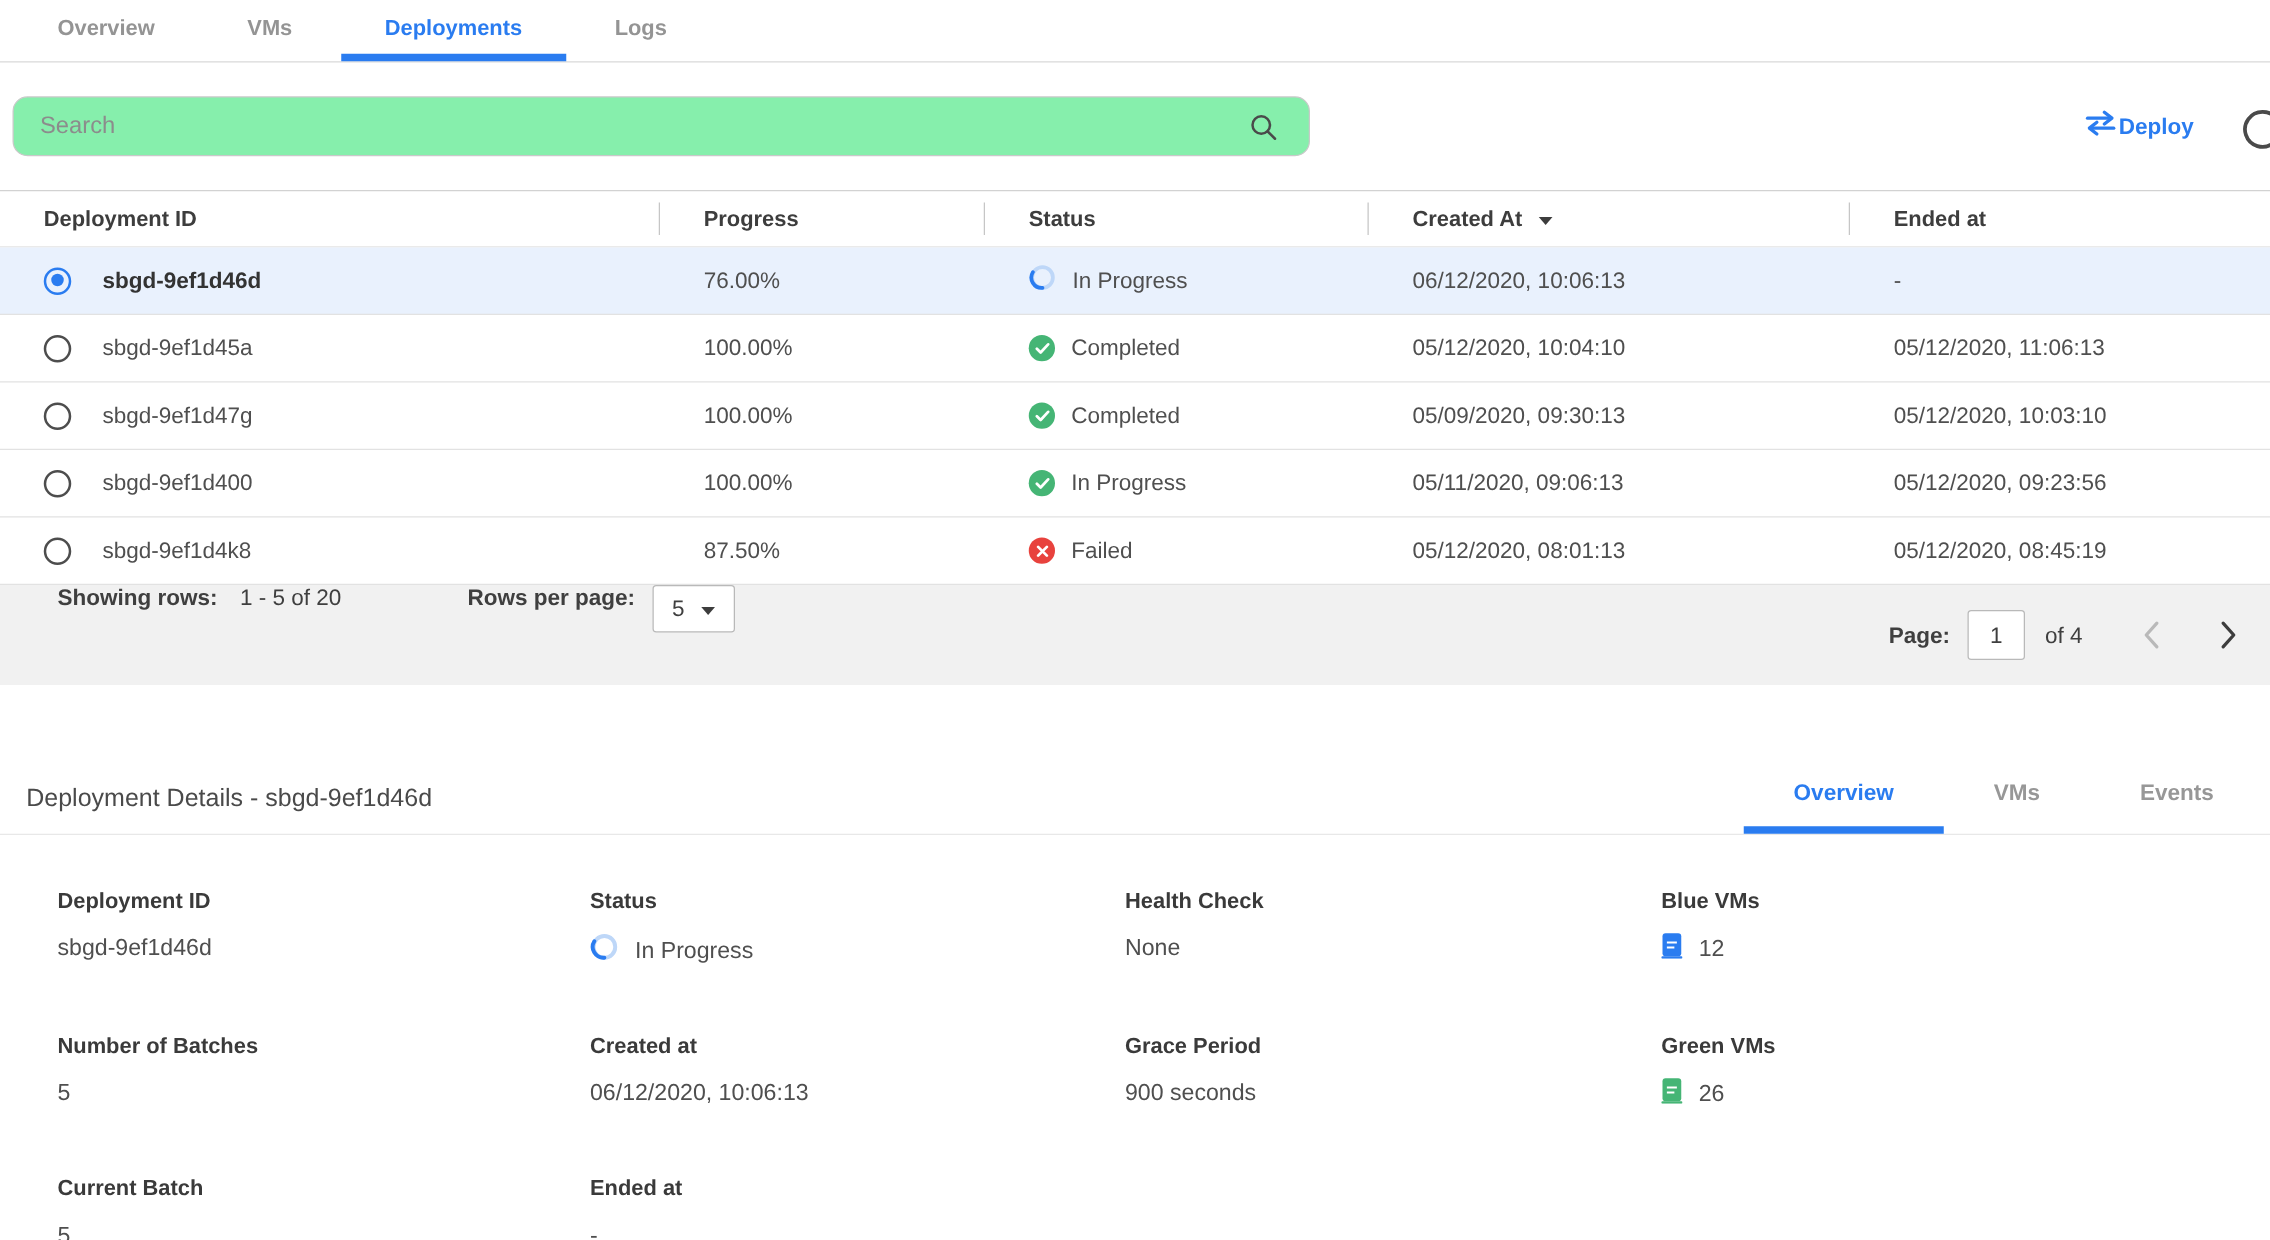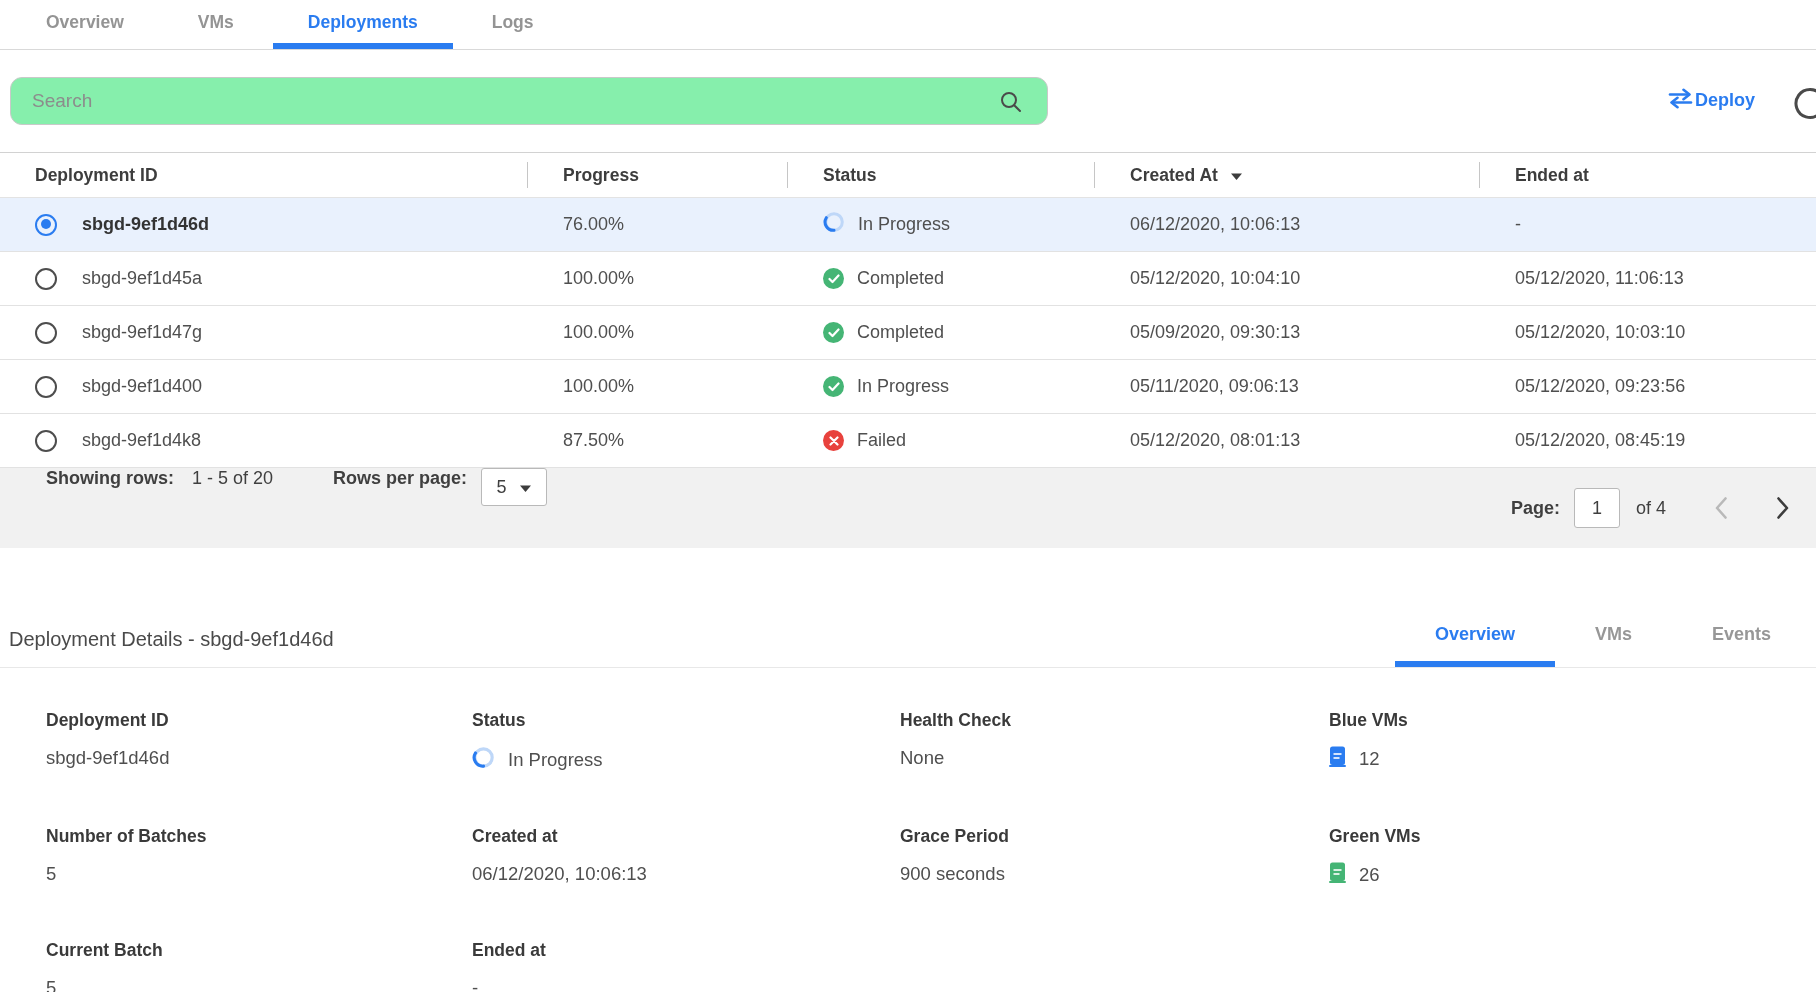--- a/index.html
+++ b/index.html
@@ -42,29 +42,29 @@
   .radio.checked::after { content:''; position:absolute; left:3.5px; top:3.5px; width:10px; height:10px; border-radius:50%; background:#2a7cf0; }
 
   .sicon { width:21px; height:21px; border-radius:50%; display:flex; align-items:center; justify-content:center; flex:0 0 auto; }
   .sicon.green { background:#45b575; }
   .sicon.red { background:#e8423d; }
 
   
   .tfoot { background:#f1f1f1; height:80px; display:flex; font-size:18px; color:#3f3f3f; padding:0 26px 0 46px; }
   .bold { font-weight:700; }
   .showing-value { margin-left:18px; }
-  .rpp-label { margin-left:60px; }
+  .rpp-label { margin-left:101px; }
   .rpp-select { margin-left:14px; width:66px; height:38px; background:#fff; border:1px solid #b9b9b9; border-radius:3px; display:flex; align-items:center; justify-content:center; gap:12px; cursor:pointer; }
   .foot-right { margin-left:auto; display:flex; align-items:center; }
   .page-input { margin-left:14px; width:46px; height:40px; background:#fff; border:1px solid #b9b9b9; border-radius:3px; text-align:center; font-size:18px; color:#3f3f3f; font-family:"Liberation Sans",sans-serif; outline:none; }
   .page-total { margin-left:16px; }
   .chev { margin-left:48px; cursor:pointer; display:flex; align-items:center; }
 
   
-  .details-header { margin-top:76px; display:flex; align-items:flex-end; border-bottom:1px solid #e8e8e8; padding-left:9px; }
+  .details-header { margin-top:76px; display:flex; align-items:flex-end; border-bottom:1px solid #e8e8e8; padding-left:21px; }
   .details-title { font-size:20px; color:#4a4a4a; flex:1; padding-bottom:16px; }
   .dtab { font-size:18px; font-weight:700; color:#979797; padding:0 40px 16px; cursor:pointer; }
   .dtab.active { color:#2a7cf0; border-bottom:6px solid #2a7cf0; }
   .dtabs { display:flex; margin-right:5px; }
 
   .dgrid { margin-top:42px; padding-left:46px; display:grid; grid-template-columns:426px 428px 429px auto; row-gap:52px; }
   .field-label { font-size:17.5px; font-weight:700; color:#3a3a3a; }
   .field-value { margin-top:15px; font-size:18.5px; color:#4f4f4f; display:flex; align-items:center; gap:13px; min-height:24px; }
 </style>
 </head>

